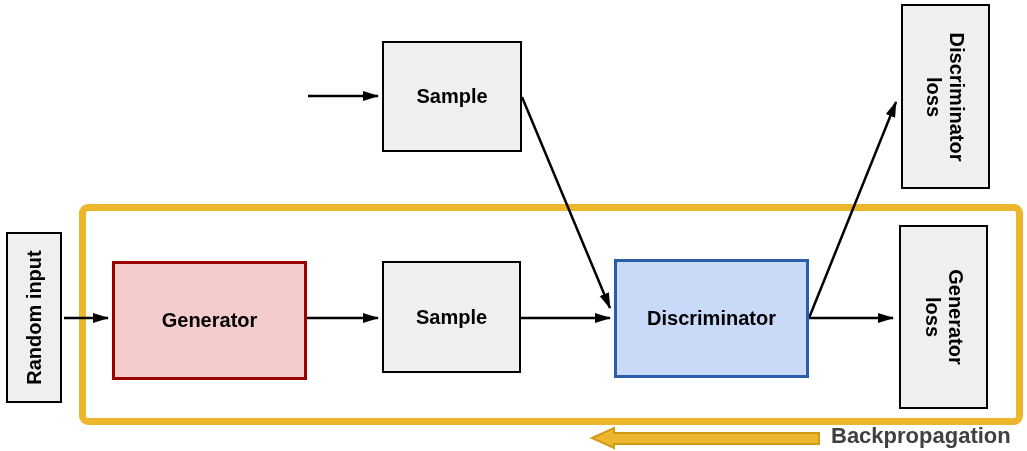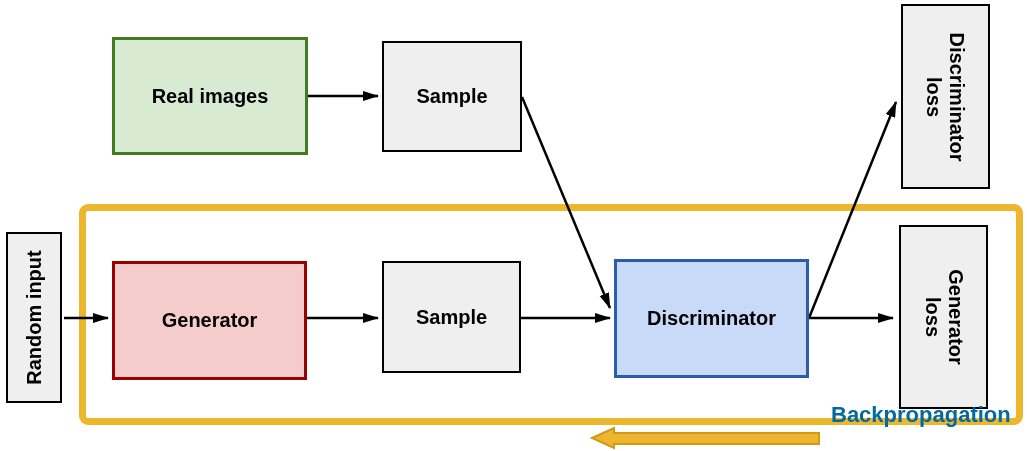--- a/index.html
+++ b/index.html
@@ -48,24 +48,24 @@
   .backprop-frame {
     position: absolute;
     box-sizing: border-box;
     left: 79px; top: 204px; width: 944px; height: 221px;
     border: 7px solid #edb72d;
     border-radius: 9px;
     background: transparent;
   }
   .backprop-label {
     position: absolute;
-    left: 831px; top: 402px;
+    left: 831px; top: 423px;
     font-weight: bold;
     font-size: 22px;
-    color: #0369a1;
+    color: #404040;
     white-space: nowrap;
   }
   svg.wires {
     position: absolute;
     left: 0; top: 0;
     width: 1027px; height: 451px;
     pointer-events: none;
   }
 </style>
 </head>
@@ -88,23 +88,20 @@
     <line x1="522" y1="97" x2="610" y2="308" stroke="#000" stroke-width="2.5" marker-end="url(#ah)"></line>
     <line x1="809" y1="318" x2="893" y2="318" stroke="#000" stroke-width="2.5" marker-end="url(#ah)"></line>
     <line x1="809" y1="318" x2="896" y2="102" stroke="#000" stroke-width="2.5" marker-end="url(#ah)"></line>
     <polygon points="592,438 614,428 614,433 819,433 819,444 614,444 614,448" fill="#eeb62f" stroke="#cf9b15" stroke-width="2" stroke-linejoin="miter"></polygon>
   </svg>
 
   <div class="node gray" id="random-input">
     <span class="rot-ccw">Random input</span>
   </div>
 
-  <div class="node green" id="real-images">
-    <span>Real images</span>
-  </div>
 
   <div class="node gray" id="sample-real">
     <span>Sample</span>
   </div>
 
   <div class="node red" id="generator">
     <span>Generator</span>
   </div>
 
   <div class="node gray" id="sample-generated">

